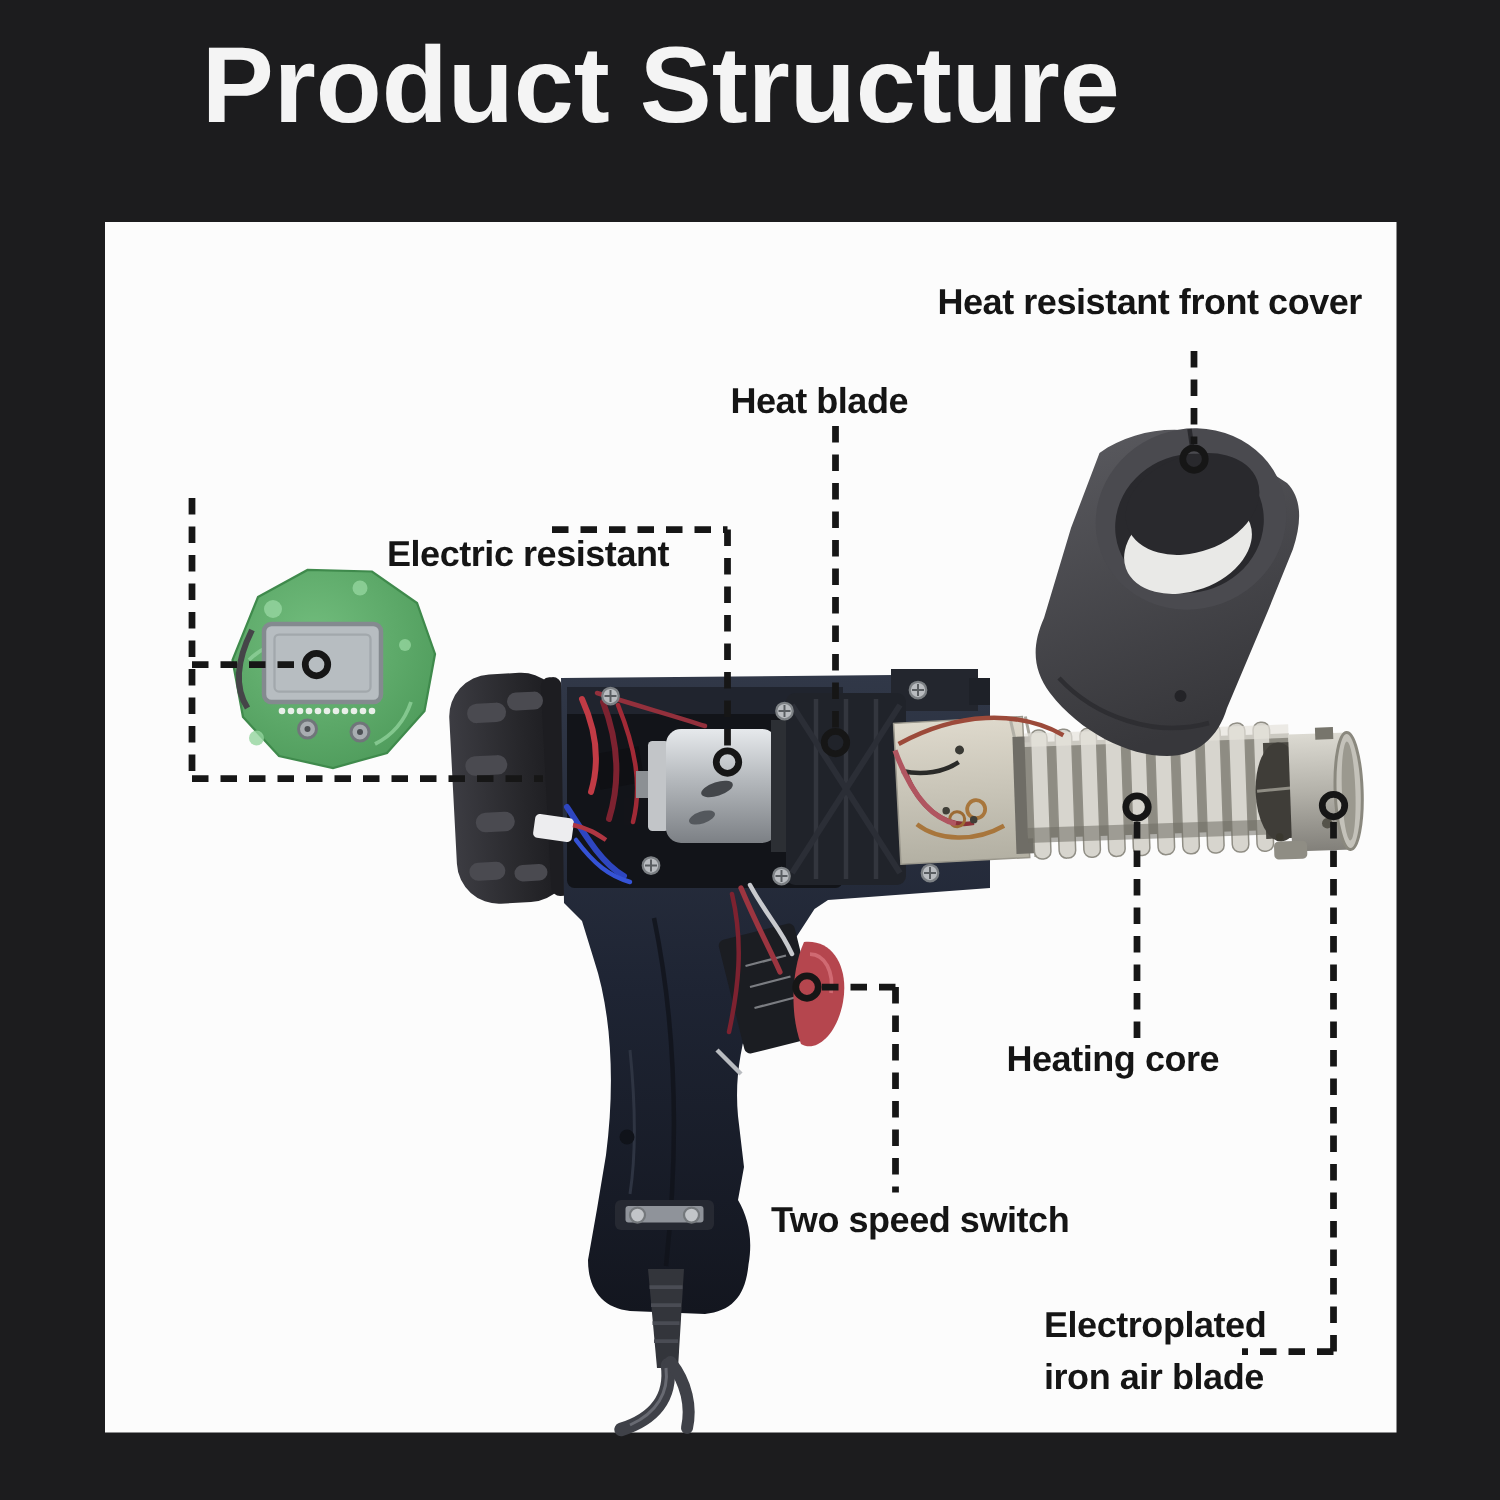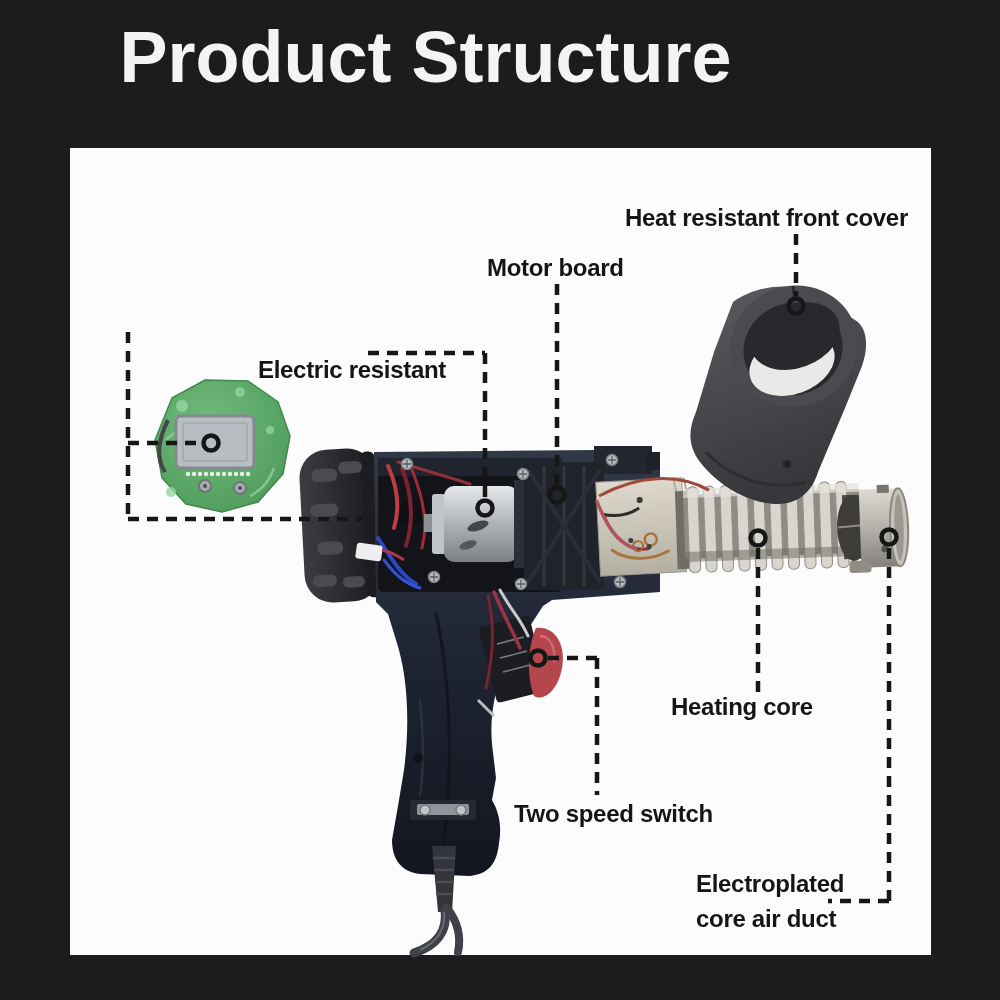--- a/index.html
+++ b/index.html
@@ -2,21 +2,21 @@
 <html><head>
 <meta charset="utf-8">
 <style>
   html,body{margin:0;padding:0;background:#101012;}
   .stage{
     position:relative;width:1000px;height:1000px;overflow:hidden;
     background:#1c1c1e;
     font-family:"Liberation Sans","DejaVu Sans",sans-serif;
   }
   .title{
-    position:absolute;top:16px;left:0;width:851px;text-align:center;
+    position:absolute;top:16px;left:15px;width:851px;text-align:center;
     font-size:72px;font-weight:700;color:#f4f4f4;letter-spacing:0px;
   }
   .panel{
     position:absolute;left:70px;top:148px;width:861px;height:807px;
     background:#fcfcfc;
   }
   .art{position:absolute;left:0;top:0;width:1000px;height:1000px;}
   .callout-label{
     position:absolute;font-size:24px;font-weight:700;color:#151515;
     letter-spacing:-0.3px;white-space:nowrap;line-height:1.2;
@@ -272,23 +272,23 @@
       <circle cx="796" cy="306" r="7.5"></circle>
       <circle cx="557" cy="495" r="7.5"></circle>
       <circle cx="485" cy="508" r="7.5"></circle>
       <circle cx="211" cy="443" r="7.5"></circle>
       <circle cx="538" cy="658" r="7.5"></circle>
       <circle cx="758" cy="538" r="7.5"></circle>
       <circle cx="889" cy="537" r="7.5"></circle>
     </g>
   </svg>
 
-  <div class="callout-label" style="left:625px;top:204px;">Heat resistant front cover</div>
-  <div class="callout-label" style="left:487px;top:254px;">Motor board</div>
+  <div class="callout-label" style="left:625px;top:188px;">Heat resistant front cover</div>
+  <div class="callout-label" style="left:487px;top:254px;">Heat blade</div>
   <div class="callout-label" style="left:258px;top:356px;">Electric resistant</div>
   <div class="callout-label" style="left:671px;top:693px;">Heating core</div>
   <div class="callout-label" style="left:514px;top:800px;">Two speed switch</div>
   <div class="callout-label" style="left:683px;top:866px;margin-left:13px;">
     <span class="ln">Electroplated</span>
-    <span class="ln">core air duct</span>
+    <span class="ln">iron air blade</span>
   </div>
 
 </div>
 
 </body></html>

